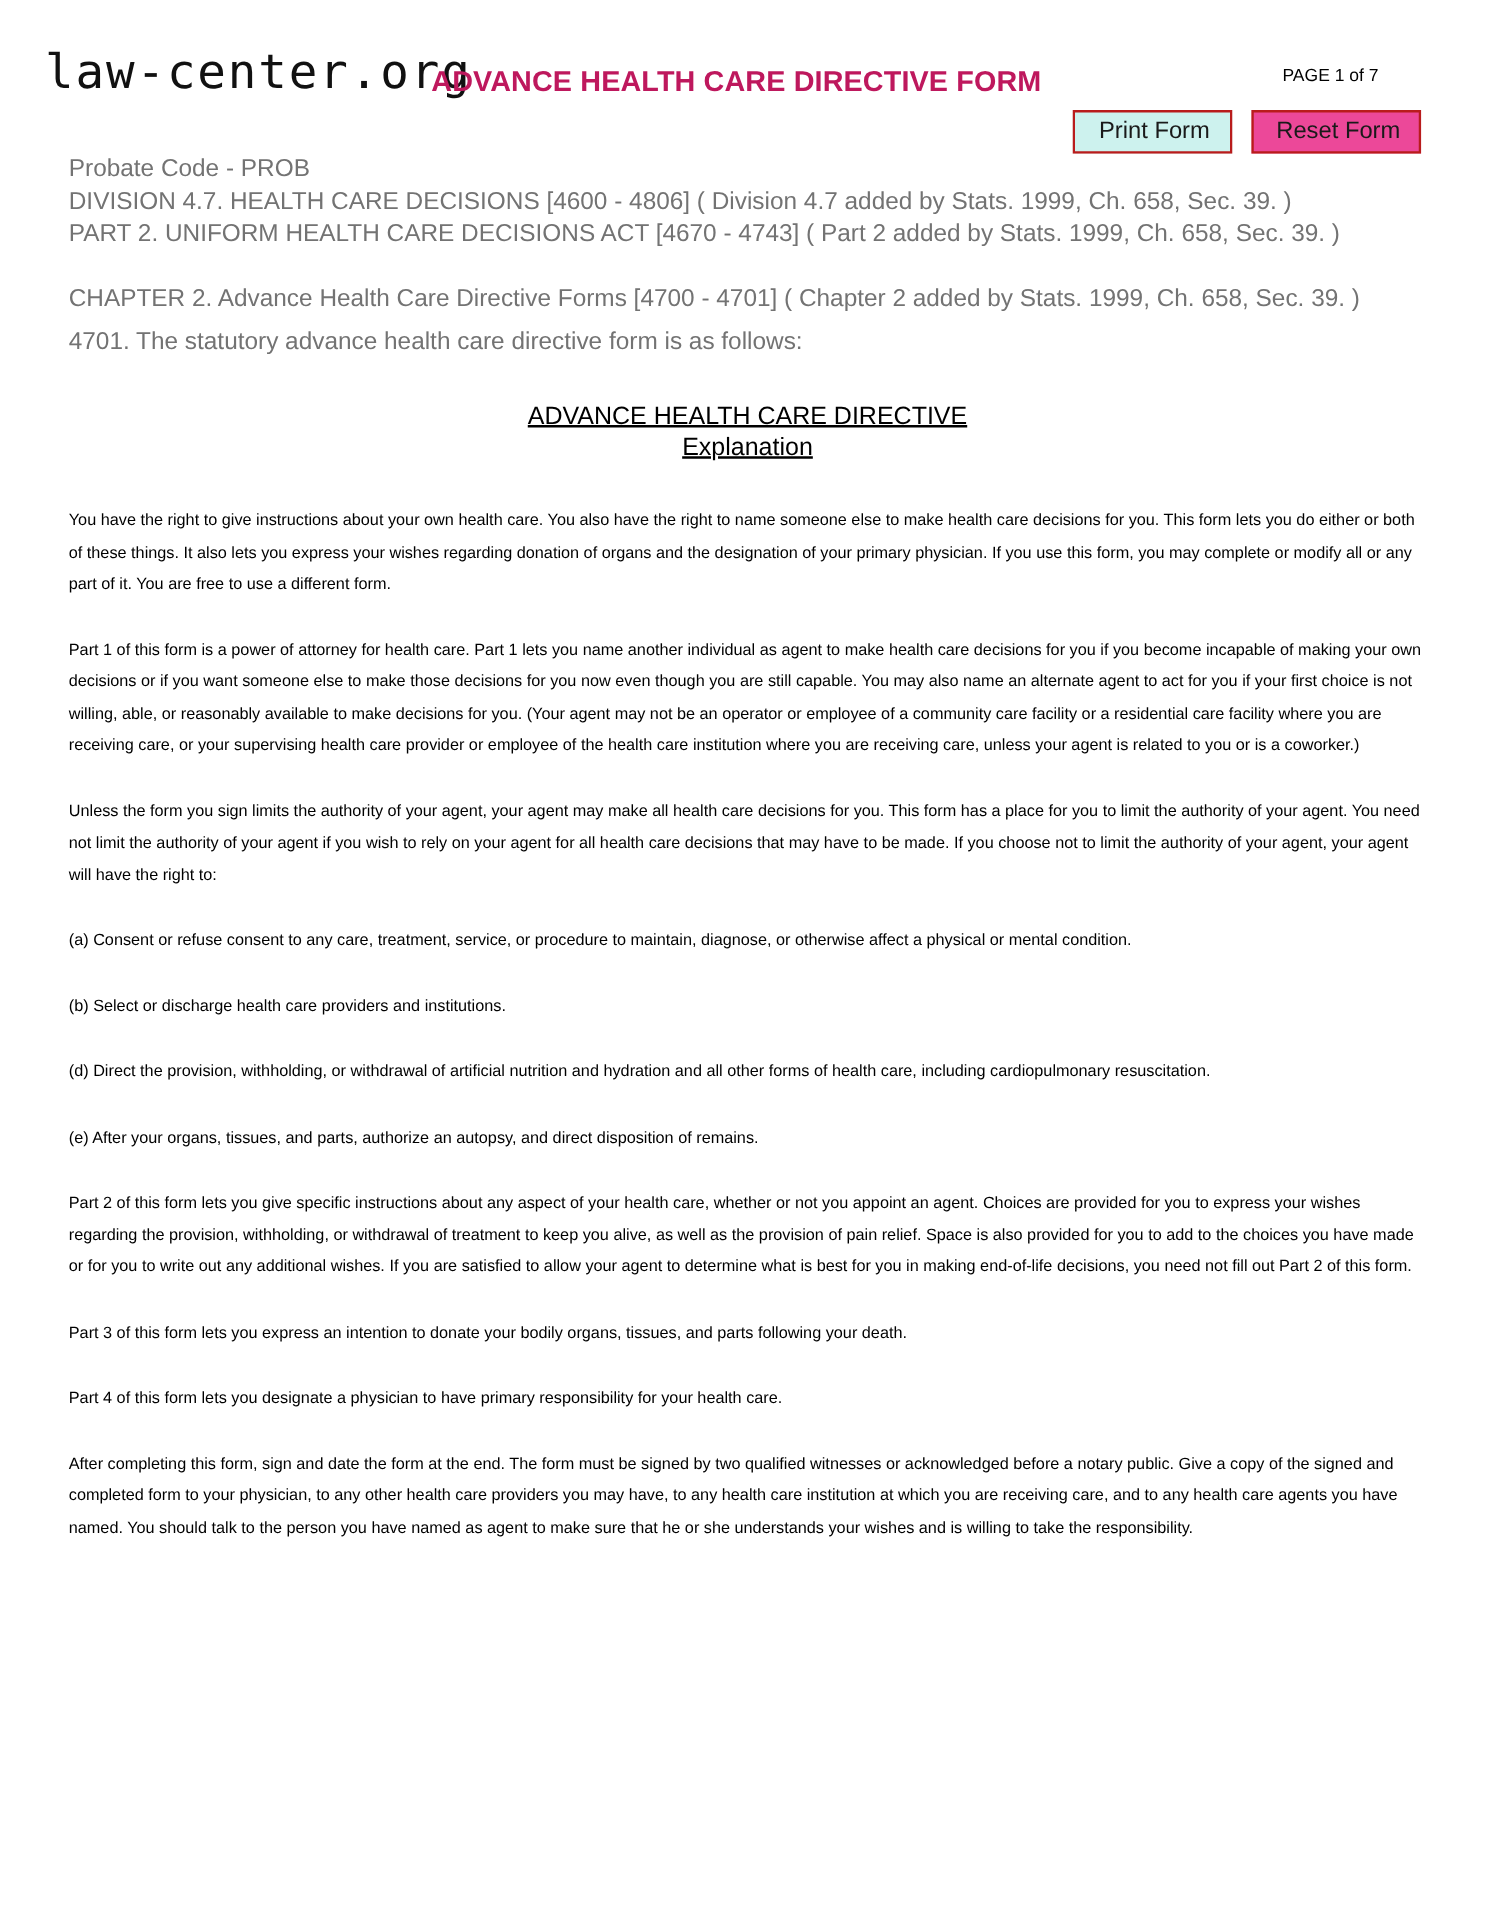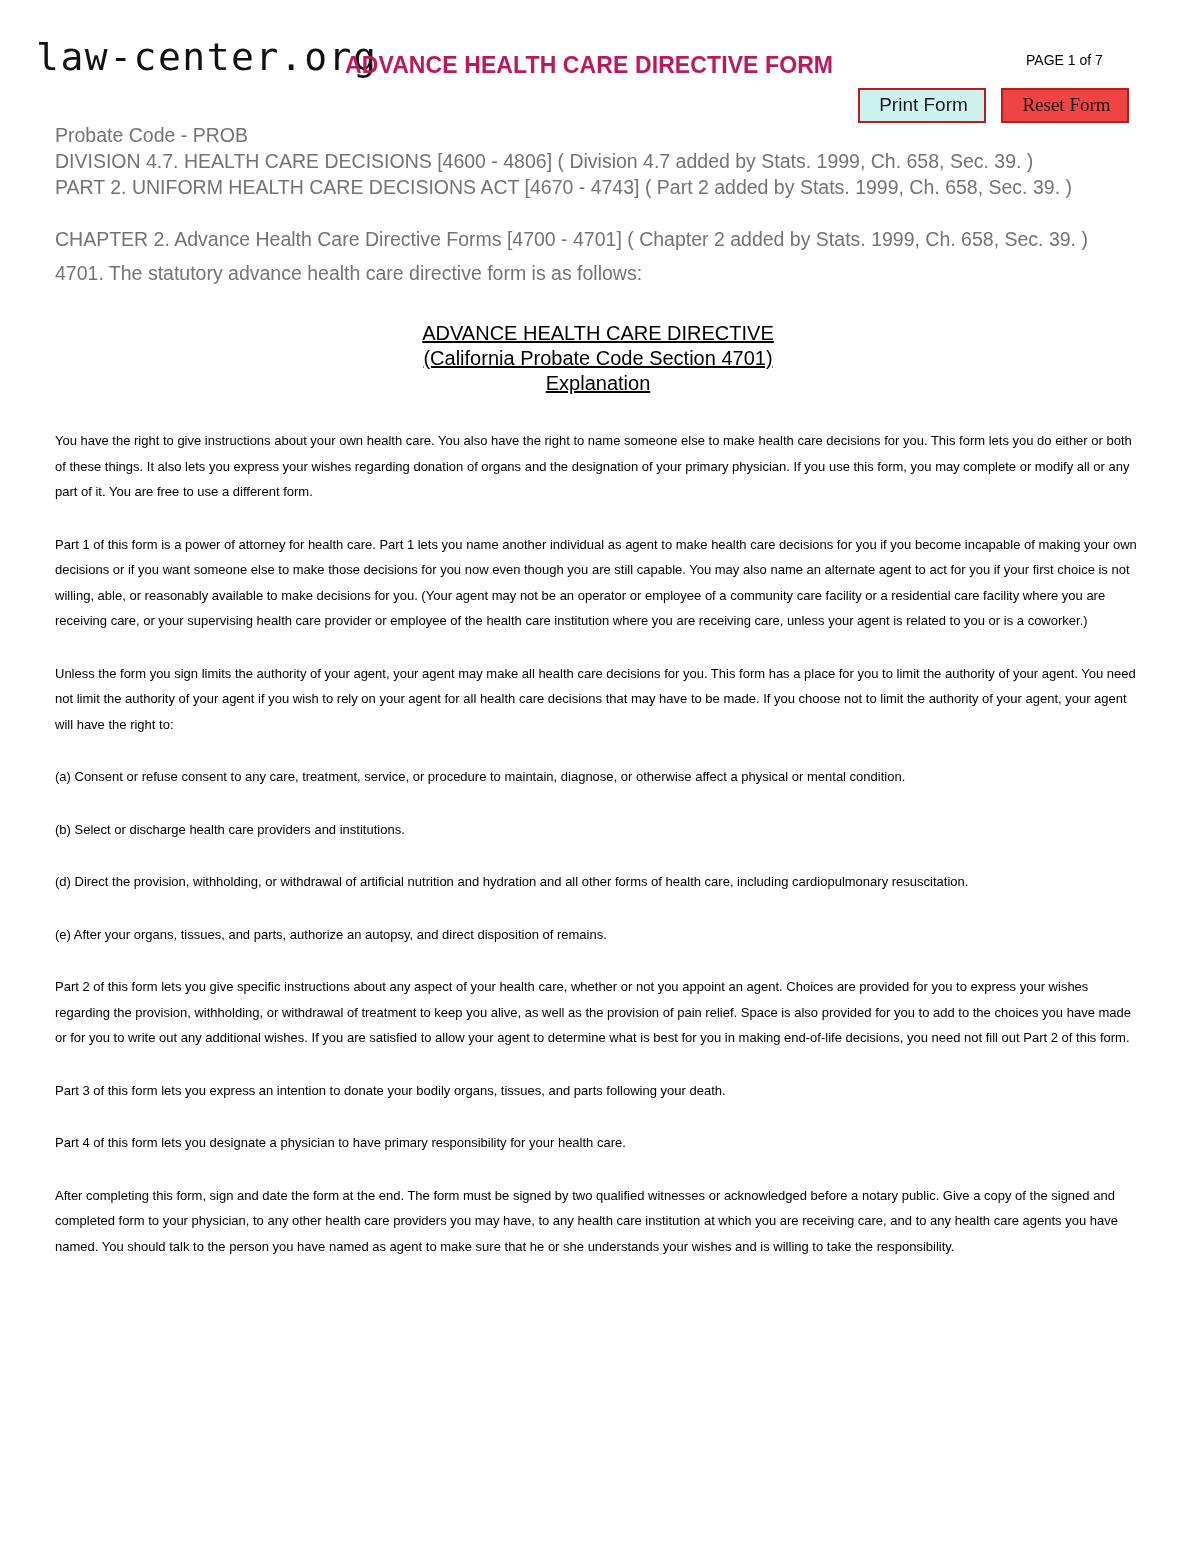--- a/index.html
+++ b/index.html
@@ -80,23 +80,22 @@
     cursor: pointer;
     white-space: nowrap;
     box-sizing: border-box;
     text-align: center;
   }
   .btn-print {
     background: #cdf2ee;
     min-width: 128px;
   }
   .btn-reset {
-    background: #ef4444;
+    background: #ec4899;
     min-width: 128px;
-    font-family: Liberation Serif, serif;
   }
 
   
   .content {
     position: absolute;
     left: 55px;
     top: 122px;
     width: 1086px;
   }
   .codeblock {
@@ -160,21 +159,20 @@
     <div class="codeblock group2">
       <span class="line">CHAPTER 2. Advance Health Care Directive Forms [4700 - 4701]  ( Chapter 2 added by Stats. 1999, Ch. 658, Sec. 39. )</span>
     </div>
 
     <div class="codeblock group3">
       <span class="line">4701.  The statutory advance health care directive form is as follows:</span>
     </div>
 
     <div class="centered-heading">
       <span class="line">ADVANCE HEALTH CARE DIRECTIVE</span>
-      <span class="line">(California Probate Code Section 4701)</span>
       <span class="line">Explanation</span>
     </div>
 
     <p class="para first">You have the right to give instructions about your own health care. You also have the right to name someone else to make health care decisions for you. This form lets you do either or both of these things. It also lets you express your wishes regarding donation of organs and the designation of your primary physician. If you use this form, you may complete or modify all or any part of it. You are free to use a different form.</p>
     <p class="para">Part 1 of this form is a power of attorney for health care. Part 1 lets you name another individual as agent to make health care decisions for you if you become incapable of making your own decisions or if you want someone else to make those decisions for you now even though you are still capable. You may also name an alternate agent to act for you if your first choice is not willing, able, or reasonably available to make decisions for you. (Your agent may not be an operator or employee of a community care facility or a residential care facility where you are receiving care, or your supervising health care provider or employee of the health care institution where you are receiving care, unless your agent is related to you or is a coworker.)</p>
     <p class="para">Unless the form you sign limits the authority of your agent, your agent may make all health care decisions for you. This form has a place for you to limit the authority of your agent. You need not limit the authority of your agent if you wish to rely on your agent for all health care decisions that may have to be made. If you choose not to limit the authority of your agent, your agent will have the right to:</p>
     <p class="para">(a) Consent or refuse consent to any care, treatment, service, or procedure to maintain, diagnose, or otherwise affect a physical or mental condition.</p>
     <p class="para">(b) Select or discharge health care providers and institutions.</p>
     <p class="para">(d) Direct the provision, withholding, or withdrawal of artificial nutrition and hydration and all other forms of health care, including cardiopulmonary resuscitation.</p>
     <p class="para">(e) After your organs, tissues, and parts, authorize an autopsy, and direct disposition of remains.</p>

